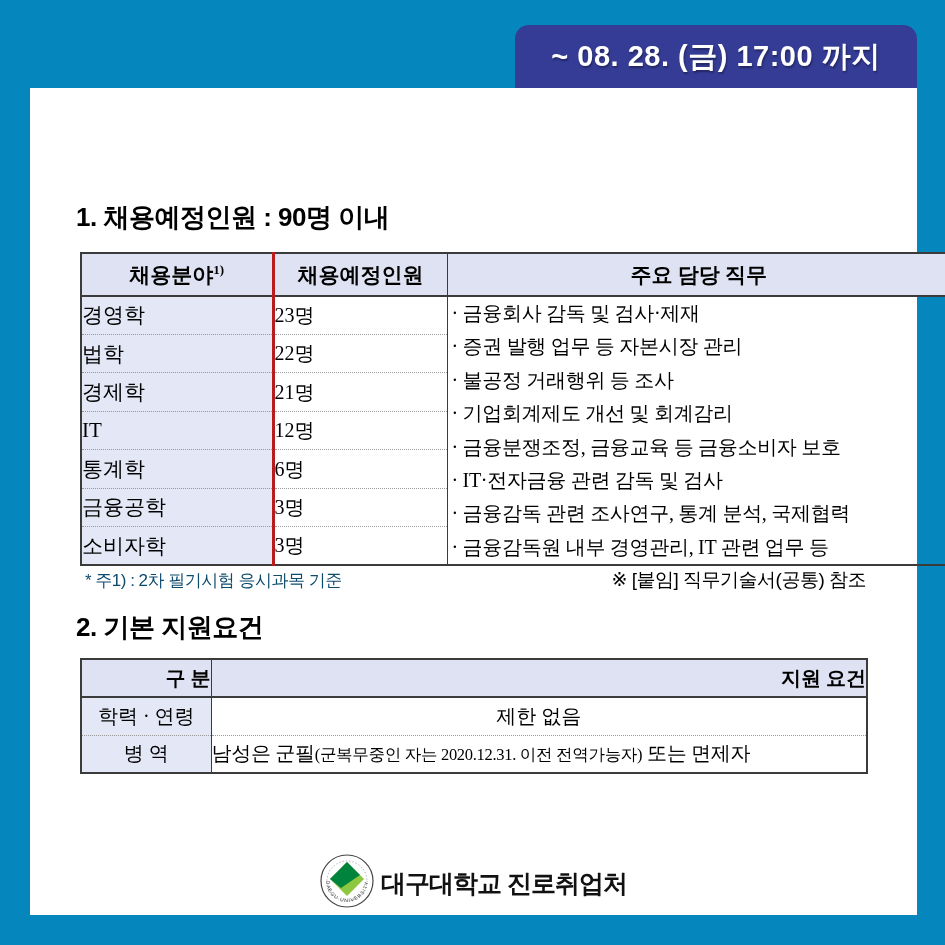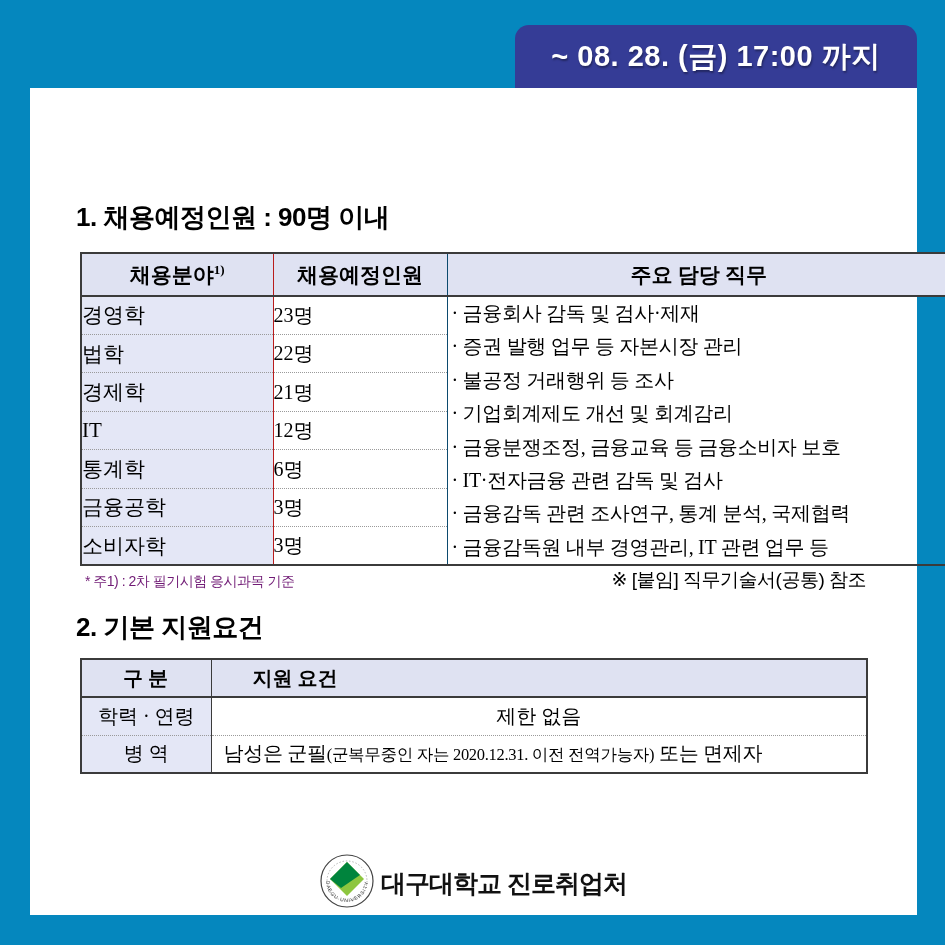--- a/index.html
+++ b/index.html
@@ -41,55 +41,54 @@
   .t1 {
     position:absolute; left:50px; top:164px; width:786px;
     border:2px solid #3b3b3b;
     font-family:"Liberation Serif","DejaVu Serif",serif;
   }
   .t1 th {
     height:43px; background:var(--header-bg, #DFE2F2);
     font-size:21px; font-weight:bold; text-align:center;
     border-bottom:2px solid #3b3b3b;
   }
-  .t1 th.c1, .t1 td.c1 { width:192px; border-right:1px solid #b91c1c; }
+  .t1 th.c1, .t1 td.c1 { width:192px; border-right:3px solid #b91c1c; }
   .t1 th.c2, .t1 td.c2 { width:174px; border-right:1px solid #0c4a6e; }
   .t1 th.c3, .t1 td.c3 { width:504px; }
   .t1 td { height:38px; font-size:21px; text-align:left; }
   .t1 td.c1 { background:var(--fieldcol-bg, #E4E7F6); }
   .t1 td.c2 { font-size:20px;margin-top:48px; }
   .t1 tbody tr + tr td { border-top:1px dotted #9a9a9a; }
   .t1 td.duties { vertical-align:middle; text-align:left; padding-left:4px; }
   .duty-line { display:block; line-height:33.4px; font-size:20px; white-space:nowrap; letter-spacing:-0.3px; }
   sup.hdr-sup { font-size:13px; }
 
   .footnotes {
     position:absolute; left:55px; top:479px; width:781px;
     display:flex; justify-content:space-between; align-items:baseline;
   }
-  .footnote-left  { font-size:14px; color:#701a75; letter-spacing:-0.5px; }
+  .footnote-left  { font-size:17px; color:#0c4a6e; letter-spacing:-0.5px; }
   .footnote-right { font-size:19px;   color:#000; letter-spacing:-0.5px; }
 
   .t2 {
     position:absolute; left:50px; top:570px; width:786px;
     border:2px solid #3b3b3b;
     font-family:"Liberation Serif","DejaVu Serif",serif;
   }
   .t2 th {
     height:38px; background:var(--header-bg, #DFE2F2);
-    font-size:20px; font-weight:bold; text-align:left;
+    font-size:20px; font-weight:bold; text-align:right;
     border-bottom:2px solid #3b3b3b;
-    padding-left:41px;
   }
   .t2 th.l, .t2 td.l { width:130px; border-right:1px solid #3b3b3b; }
   .t2 th.v, .t2 td.v { width:656px; }
   .t2 td { height:38px; font-size:20px; }
   .t2 td.l { background:var(--fieldcol-bg, #E4E7F6); text-align:center; }
   .t2 td.v { text-align:center; }
-  .t2 td.v.left { text-align:left; padding-left:12px; letter-spacing:-0.3px;margin-top:28px; }
+  .t2 td.v.left { text-align:left; padding-left:0; letter-spacing:-0.3px;margin-top:28px; }
   .t2 tbody tr + tr td { border-top:1px dotted #9a9a9a; }
   .paren-small { font-size:16.5px; }
   sup.star { font-size:13px; }
 
   .footer {
     position:absolute; left:0; top:766px; width:100%;
     display:flex; justify-content:center; align-items:center; gap:7px;
   }
   .footer-text { font-size:25px; font-weight:bold; color:#111; letter-spacing:-1px; }
 </style>

